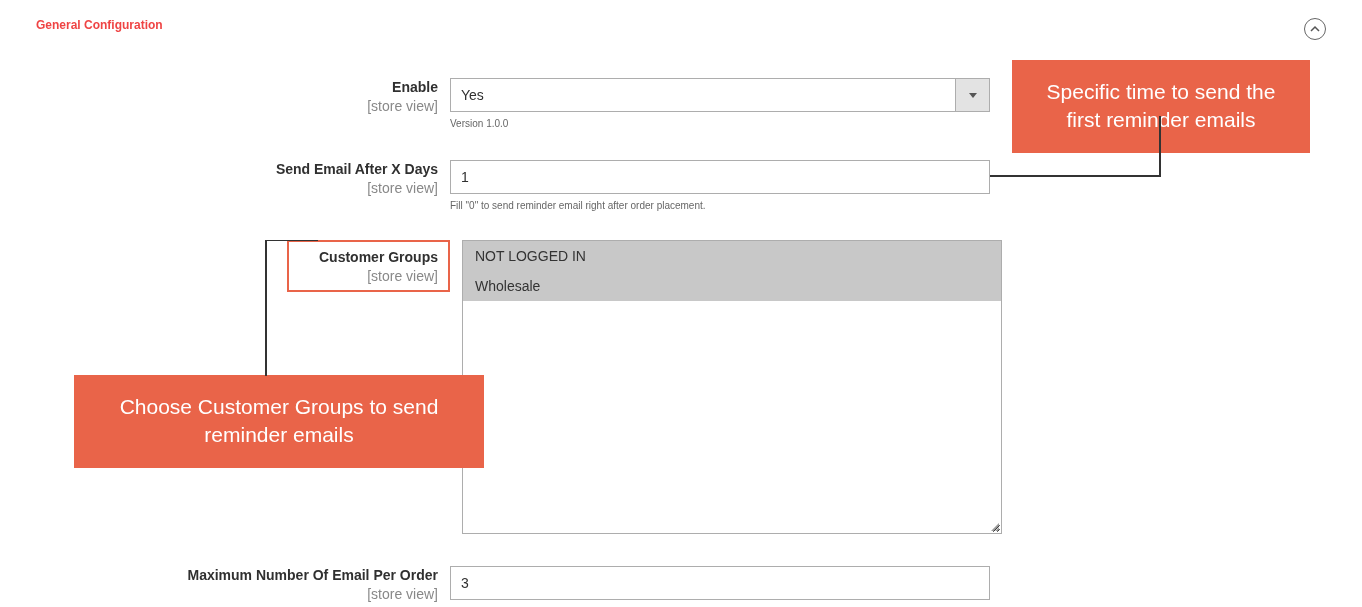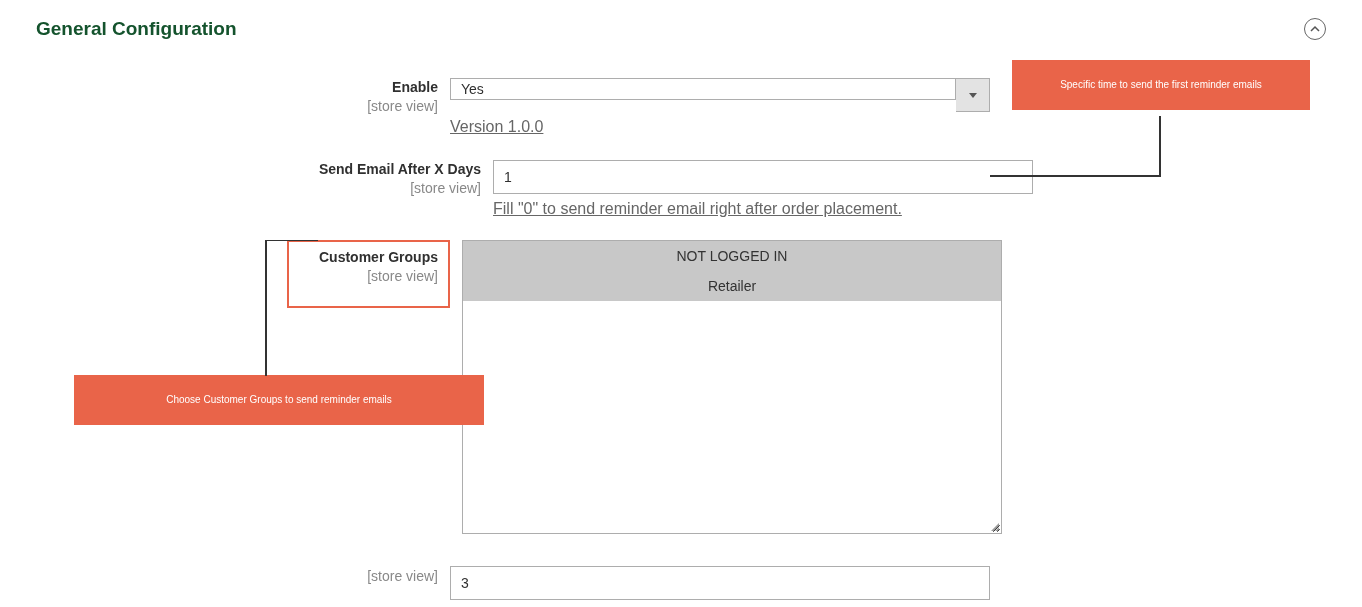--- a/index.html
+++ b/index.html
@@ -8,23 +8,23 @@
       background: #fff;
       width: 1362px;
       height: 607px;
       position: relative;
       color: #333;
     }
     .section-title {
       position: absolute;
       top: 18px;
       left: 36px;
-      font-size: 19px;
+      font-size: 12px;
       font-weight: 600;
-      color: #14532d;
+      color: #ef4444;
     }
     .collapse-btn {
       position: absolute;
       top: 18px;
       right: 36px;
       width: 22px;
       height: 22px;
       border: 1.5px solid #666;
       border-radius: 50%;
       display: flex;
@@ -60,21 +60,21 @@
       width: 540px;
       position: relative;
     }
     .select-wrap {
       display: flex;
       width: 100%;
     }
     .select-display {
       flex: 1;
       border: 1px solid #adadad;
-      height: 22px;
+      height: 34px;
       padding: 0 10px;
       display: flex;
       align-items: center;
       font-size: 14px;
       color: #303030;
       background: #fff;
     }
     .select-btn {
       width: 34px;
       height: 34px;
@@ -86,42 +86,40 @@
       justify-content: center;
       cursor: pointer;
     }
     .select-btn::after {
       content: "";
       border-left: 4px solid transparent;
       border-right: 4px solid transparent;
       border-top: 5px solid #555;
     }
     .help-text {
-      font-size: 16px;
+      font-size: 10px;
       color: #666;
       margin-top: 6px;
-      text-decoration: underline;
     }
     .text-input {
       width: 100%;
       height: 34px;
       border: 1px solid #adadad;
       padding: 0 10px;
       font-size: 14px;
       color: #303030;
       outline: none;
     }
     .multiselect {
       width: 100%;
       height: 294px;
       border: 1px solid #adadad;
       overflow: auto;
       resize: both;
       position: relative;
-      text-align: center;
     }
     .ms-option {
       padding: 7px 12px;
       font-size: 14px;
       color: #333;
       cursor: pointer;
       user-select: none;
     }
     .ms-option.selected {
       background: #c8c8c8;
@@ -134,29 +132,29 @@
       height: 0;
       border-left: 8px solid transparent;
       border-bottom: 8px solid #999;
     }
 
     .callout {
       position: absolute;
       background: #e96449;
       color: #fff;
       padding: 18px 24px;
-      font-size: 10px;
+      font-size: 21px;
       text-align: center;
       line-height: 1.35;
       font-weight: 400;
     }
 
     .cg-label-box {
       border: 2px solid #e96449;
-      padding: 6px 10px 22px 30px;
+      padding: 6px 10px 6px 30px;
       display: inline-block;
     }
 
     .connector {
       position: absolute;
       stroke: #333;
       stroke-width: 2;
       fill: none;
     }
   </style>
@@ -178,49 +176,50 @@
   </div>
   <div class="control-col">
     <div class="select-wrap">
       <div class="select-display">Yes</div>
       <div class="select-btn"></div>
     </div>
     <div class="help-text">Version 1.0.0</div>
   </div>
 </div>
 
-<div class="form-row" style="top:160px; left:0;padding-left:43px;">
+<div class="form-row" style="top:160px; left:0;">
   <div class="label-col">
     <span class="label-main">Send Email After X Days</span>
     <span class="label-scope">[store view]</span>
   </div>
   <div class="control-col">
     <input class="text-input" value="1" style="">
     <div class="help-text">Fill "0" to send reminder email right after order placement.</div>
   </div>
 </div>
 
 <div class="form-row" style="top:240px; left:0;">
   <div class="label-col" style="padding-right:0;">
     <div class="cg-label-box" style="text-align:right;">
       <span class="label-main">Customer Groups</span>
       <span class="label-scope">[store view]</span>
     </div>
   </div>
   <div class="control-col" style="margin-left:12px;">
     <div class="multiselect">
       <div class="ms-option selected">NOT LOGGED IN</div>
-      <div class="ms-option selected">Retailer</div>
+      <div class="ms-option selected">Wholesale</div>
       <div class="resize-handle"></div>
     </div>
   </div>
 </div>
 
 <div class="form-row" style="top:566px; left:0;">
   <div class="label-col">
+    <span class="label-main">Maximum Number Of Email Per Order</span>
     <span class="label-scope">[store view]</span>
   </div>
   <div class="control-col">
     <input class="text-input" value="3" style="">
   </div>
 </div>
 
 <div class="callout" style="top:60px; left:1012px; width:298px;">Specific time to send the first reminder emails</div>
 
 <div class="callout" style="top:375px; left:74px; width:410px;">Choose Customer Groups to send reminder emails</div>

